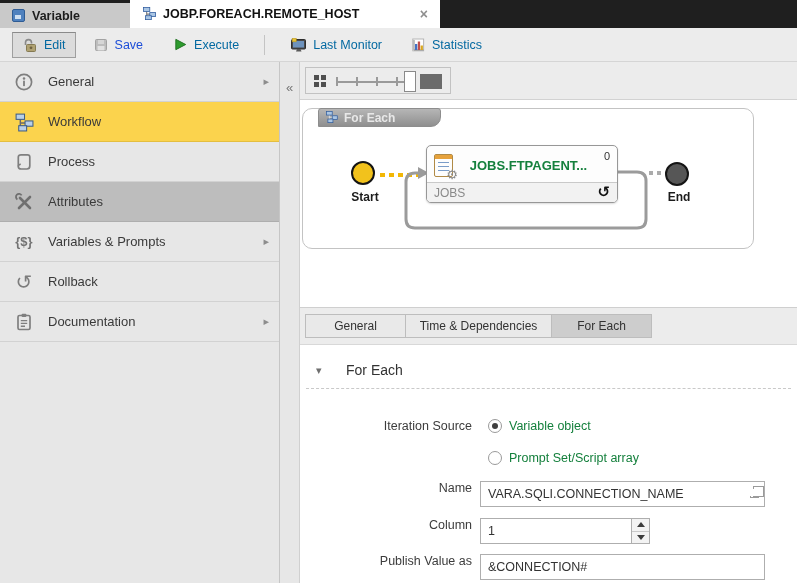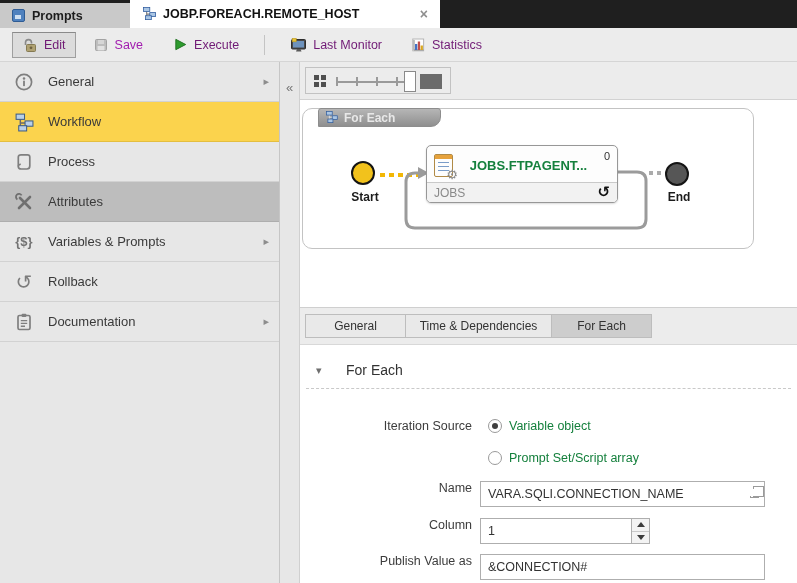--- a/index.html
+++ b/index.html
@@ -12,23 +12,23 @@
   
   .tabbar { height:28px; background:#1F1F1F; display:flex; align-items:flex-end; }
   .wtab { display:flex; align-items:center; gap:7px; padding:0 12px; font-weight:bold; font-size:12.5px; cursor:default; }
   .wtab.explorer { width:130px; height:25px; background:#c9c9c9; color:#1d1d1d; }
   .wtab.active { width:310px; height:28px; background:#ffffff; color:#111; }
   .wtab .close { margin-left:auto; color:#8f8f8f; font-size:14px; font-weight:bold; line-height:1; }
   .explorer-glyph { width:13px; height:13px; background:#4f81be; border:1px solid #2f5c94; border-radius:2px; position:relative; flex:0 0 auto; }
   .explorer-glyph::after { content:""; position:absolute; left:2px; bottom:2px; width:6px; height:4px; background:#cfe0f2; }
   
   .toolbar { height:34px; background:#ececec; border-bottom:1px solid #d5d5d5; display:flex; align-items:center; padding-left:12px; }
-  .tbtn { display:flex; align-items:center; gap:6px; padding:4px 9px; color:#701a75; font-size:12.5px; }
+  .tbtn { display:flex; align-items:center; gap:6px; padding:4px 9px; color:#0369a1; font-size:12.5px; }
   .tbtn.pressed { background:#dcdcdc; border:1px solid #9f9f9f; border-top-color:#8a8a8a; }
-  .tbtn.disabled { color:#a21caf; }
+  .tbtn.disabled { color:#1d4ed8; }
   .tsep { width:1px; height:20px; background:#c4c4c4; margin:0 16px; }
   .tbtn svg { display:block; }
   
   .body { display:flex; height:521px; }
   .sidebar { width:280px; background:#e7e7e7; border-right:1px solid #c6c6c6; }
   .side-item { height:40px; border-bottom:1px solid #d2d2d2; display:flex; align-items:center; padding-left:13px; gap:13px; font-size:13px; color:#3a3a3a; position:relative; cursor:default; }
   .side-item .sicon { width:22px; height:22px; display:flex; align-items:center; justify-content:center; flex:0 0 auto; }
   .side-item .chev { position:absolute; right:10px; color:#8d8d8d; font-size:11px; }
   .side-item.selected { background:#FBD34D; border-bottom-color:#e4be3f; }
   .side-item.hovered { background:#bdbdbd; border-bottom-color:#aeaeae; }
@@ -99,21 +99,21 @@
   .mt { margin-top:10px; }
 </style>
 </head>
 <body>
 
 <div class="app">
 
   <div class="tabbar">
     <div class="wtab explorer">
       <span class="explorer-glyph"></span>
-      <span>Prompts</span>
+      <span>Variable</span>
     </div>
     <div class="wtab active">
       <span>
         <svg width="14" height="14" viewBox="0 0 18 18">
           <path d="M6,7 V15 M6,10.5 H11" stroke="#7a7a7a" stroke-width="1.4" fill="none"></path>
           <rect x="2" y="2" width="8" height="5" fill="#aac6e4" stroke="#2f5c9e"></rect>
           <rect x="10" y="8.5" width="7.5" height="5" fill="#aac6e4" stroke="#2f5c9e"></rect>
           <rect x="4.5" y="12.5" width="7.5" height="5" fill="#aac6e4" stroke="#2f5c9e"></rect>
         </svg>
       </span>

